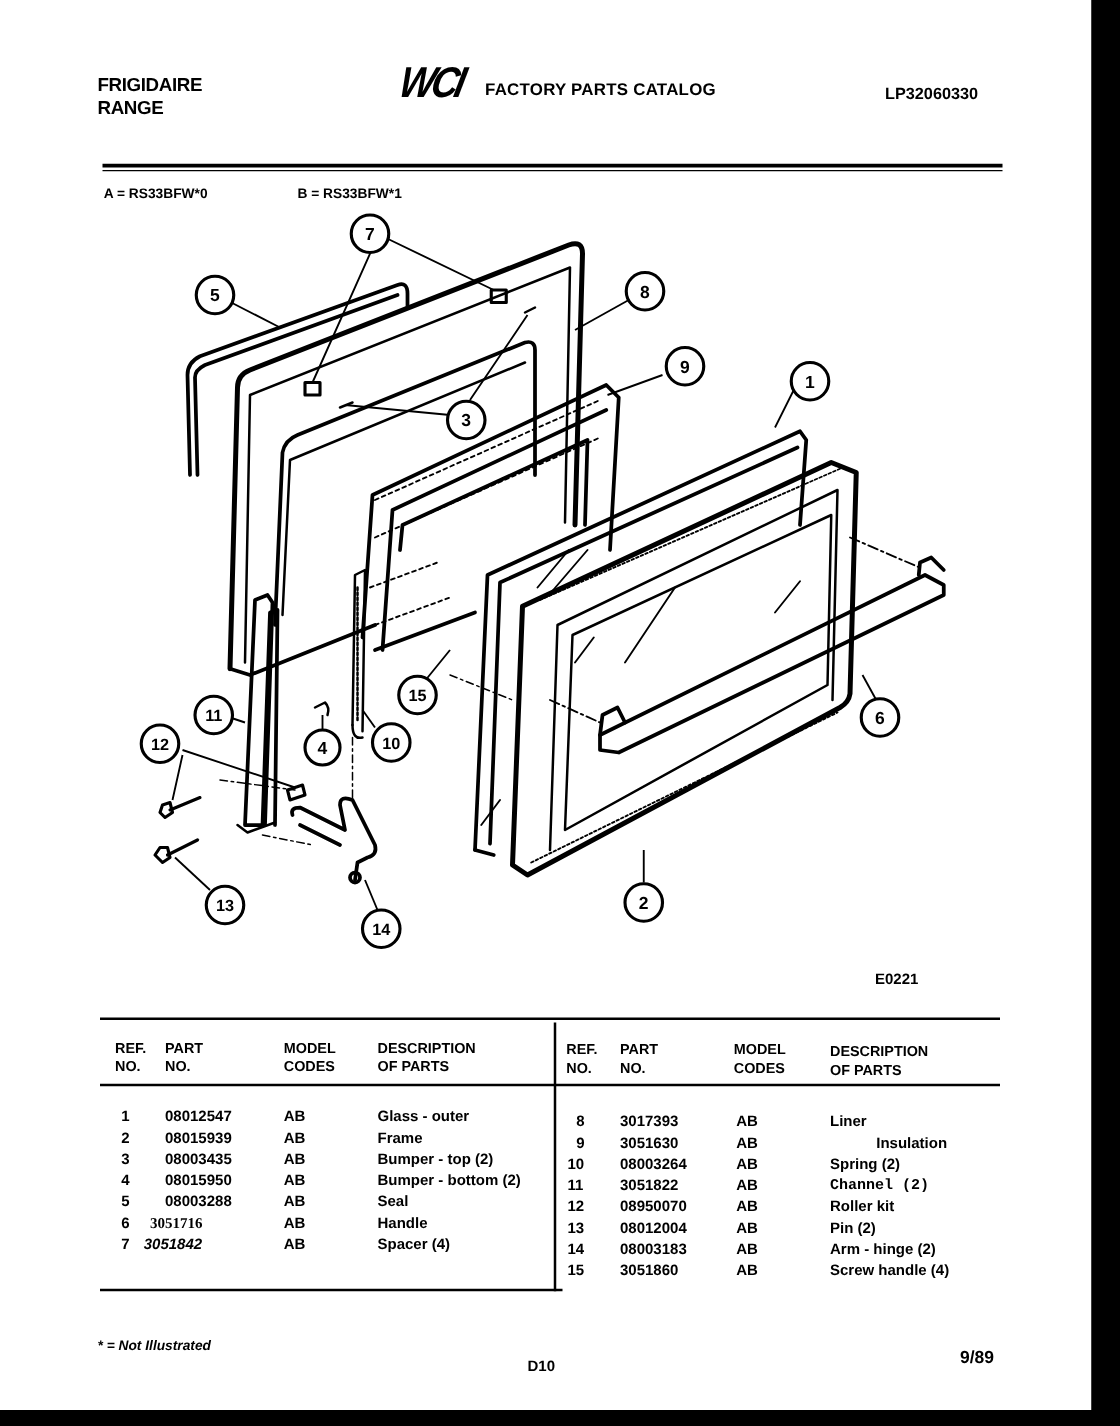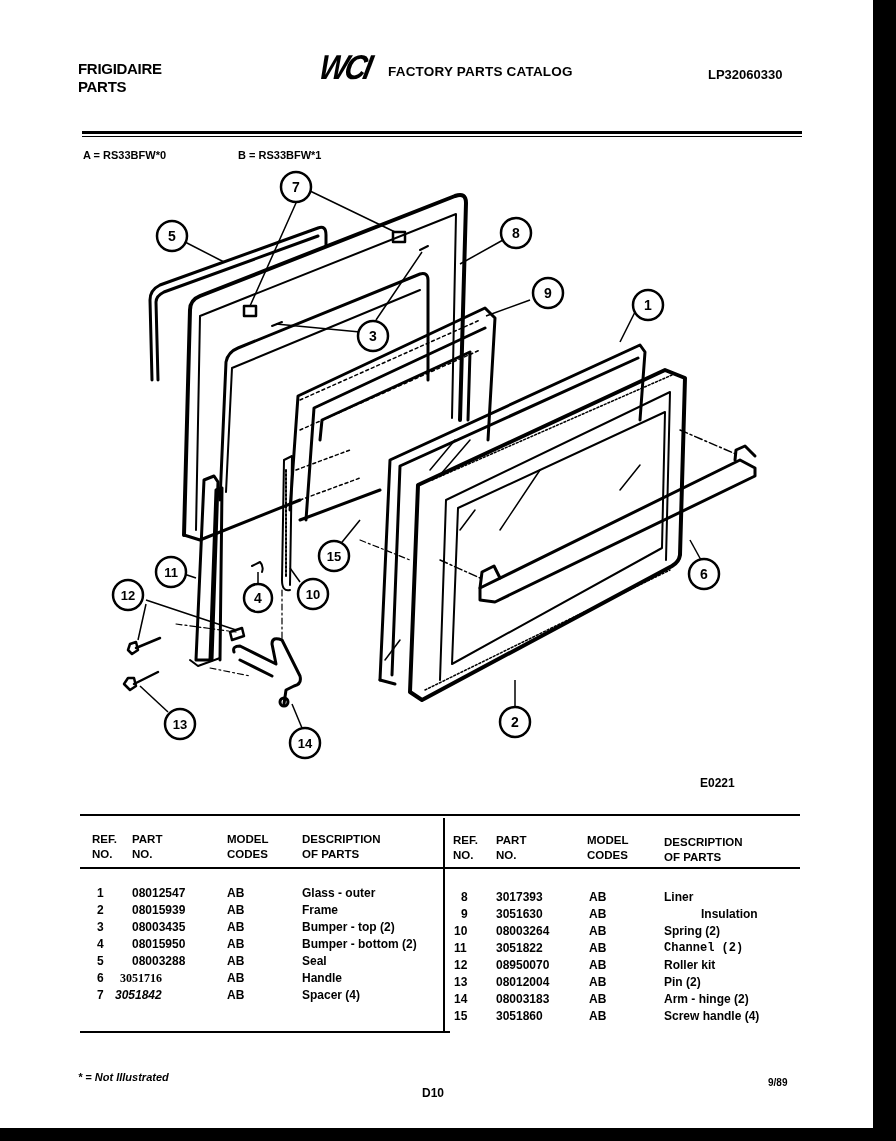--- a/index.html
+++ b/index.html
@@ -16,32 +16,32 @@
   .models { top: 149px; font-size: 11px; font-weight: 900; }
   .diagram { left: 100px; top: 165px; width: 700px; height: 620px; }
   .diagram-code { left: 700px; top: 776px; font-size: 12px; font-weight: 900; }
   .table-line { height: 2px; background: #000; }
   .vdiv { left: 443px; top: 818px; width: 2px; height: 215px; background: #000; }
   .th { font-size: 11.5px; font-weight: 900; line-height: 15px; }
   .row { position: absolute; font-size: 12px; font-weight: 900; line-height: 17px; height: 17px; }
   .row span { position: absolute; white-space: nowrap; }
   .footnote { left: 78px; top: 1071px; font-size: 11px; font-weight: 900; font-style: italic; }
   .page-code { left: 422px; top: 1086px; font-size: 12px; font-weight: 900; }
-  .date { left: 768px; top: 1077px; font-size: 10px; font-weight: 900; }
+  .date { left: 768px; top: 1077px; font-size: 14px; font-weight: 900; }
   .callout { font-family: "Liberation Sans", sans-serif; font-weight: 900; font-size: 14px; }
 </style>
 </head>
 <body>
 
 <div class="right-border"></div>
 <div class="bottom-border"></div>
 
 <div class="abs brand">
   <div>FRIGIDAIRE</div>
-  <div>PARTS</div>
+  <div>RANGE</div>
 </div>
 <div class="abs logo">WCI</div>
 <div class="abs catalog-title">FACTORY PARTS CATALOG</div>
 <div class="abs catalog-num">LP32060330</div>
 
 <div class="abs hr-thick" style="top:131px;"></div>
 <div class="abs hr-thin" style="top:136px;"></div>
 
 <div class="abs models" style="left:83px;">A = RS33BFW*0</div>
 <div class="abs models" style="left:238px;">B = RS33BFW*1</div>

